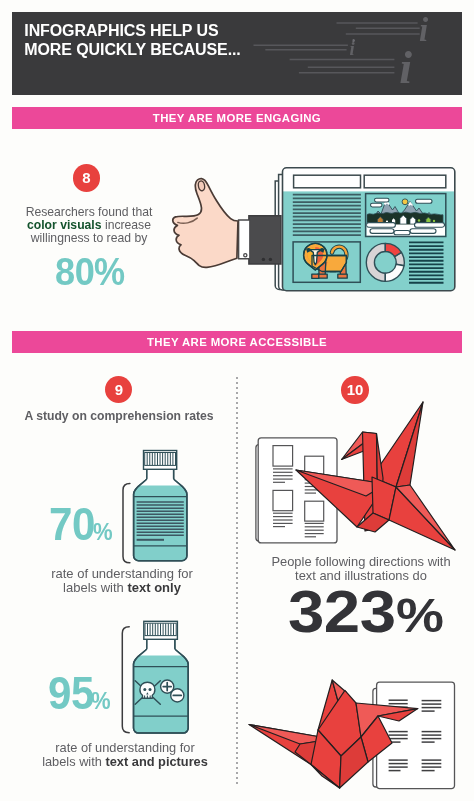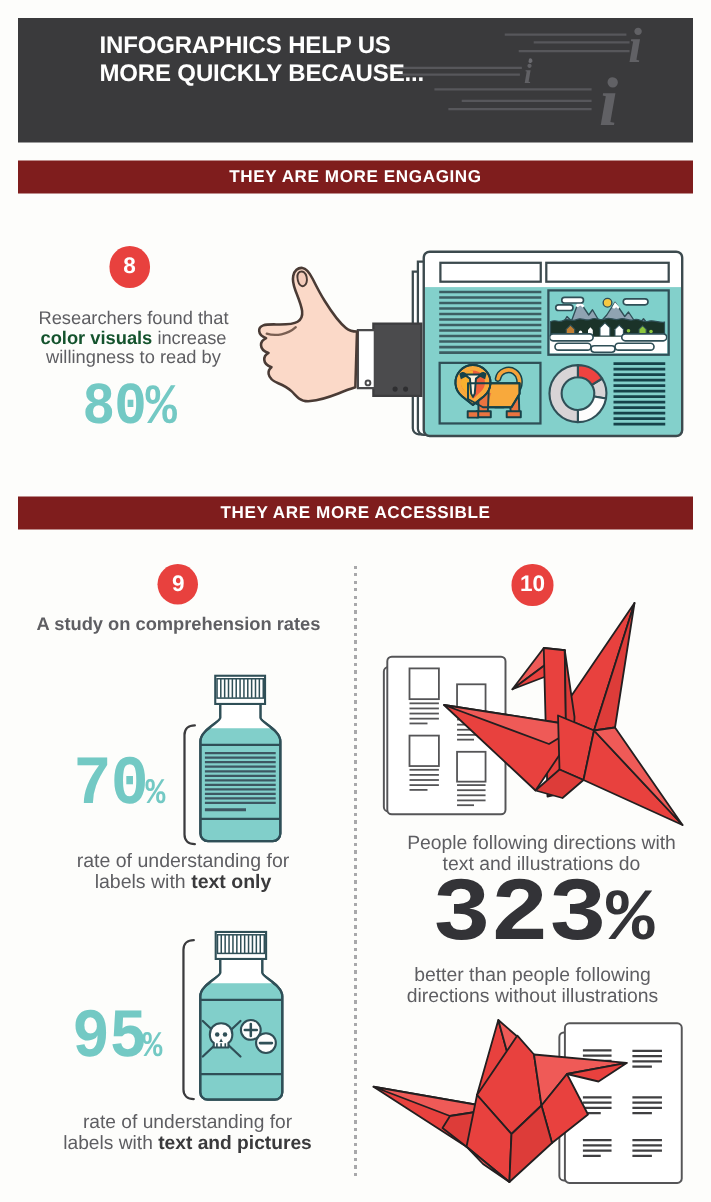--- a/index.html
+++ b/index.html
@@ -2,48 +2,48 @@
 <html><head>
 <meta charset="utf-8">
 <style>
   html,body{margin:0;padding:0;}
   body{width:474px;height:801px;background:#fdfdfb;font-family:"Liberation Sans",sans-serif;overflow:hidden;position:relative;}
   .page{position:absolute;left:0;top:0;width:474px;height:801px;}
 
   
   .hero{position:absolute;left:12px;top:12px;width:450px;height:83px;background:#3a3a3c;overflow:hidden;}
   .hero-title{position:absolute;left:12.3px;top:8.5px;width:320px;color:#fff;
-     font-family:"Liberation Sans",sans-serif;font-weight:bold;font-size:16px;line-height:19.3px;letter-spacing:-0.1px;margin-left:42px;}
+     font-family:"Liberation Sans",sans-serif;font-weight:bold;font-size:16px;line-height:19.3px;letter-spacing:-0.1px;}
   .hero-deco{position:absolute;left:0;top:0;width:450px;height:83px;}
   .deco-i{font-family:"Liberation Serif",serif;font-style:italic;font-weight:bold;fill:#616165;}
 
   .art{position:absolute;overflow:visible;}
 
   
   .numcircle{position:absolute;border-radius:50%;background:#e8413e;color:#fff;
      font-family:"Liberation Sans",sans-serif;font-weight:bold;text-align:center;}
   .body-text{position:absolute;color:#5e5e62;font-family:"Liberation Sans",sans-serif;
      font-size:12.2px;line-height:13.3px;text-align:center;}
   .teal{color:#14532d;font-weight:bold;}
   .body-text.bold{font-weight:bold;}
   .body-text b{font-weight:bold;color:#3a3a3c;text-align:right;}
   .divider{position:absolute;left:236.3px;top:377.4px;width:1.6px;height:407px;
      background:repeating-linear-gradient(to bottom,#a8a8aa 0,#a8a8aa 2.2px,transparent 2.2px,transparent 5px);}
   .pct{position:absolute;white-space:nowrap;color:#73c9c4;
-     font-family:Liberation Mono, monospace;font-weight:bold;}
+     font-family:Liberation Sans, sans-serif;font-weight:bold;}
   .pct-num{font-size:46px;display:inline-block;transform:scaleX(0.915);transform-origin:left bottom;letter-spacing:-0.5px;margin-right:-4.5px;}
   .pct-sym{font-size:24px;display:inline-block;transform:scaleX(0.92);transform-origin:left bottom;margin-left:-2px;}
   .pct.dark{color:#333337;}
   .pct-num.s10{font-size:60px;display:inline-block;transform:scaleX(1.09);transform-origin:left bottom;margin-right:11px;}
   .pct-sym.s10{font-size:49px;display:inline-block;transform:scaleX(1.1);transform-origin:left bottom;}
   .pct-num.s8{font-size:39.5px;margin-right:-2.5px;}
   .pct-sym.s8{font-size:38px;margin-left:-1px;}
 
   
-  .band{position:absolute;left:12px;width:450px;height:22px;background:#7f1d1d;}
+  .band{position:absolute;left:12px;width:450px;height:22px;background:#ec4899;}
   .band span{display:block;text-align:center;color:#fff;font-weight:bold;font-size:11.4px;
      letter-spacing:0.4px;line-height:22.2px;}
 </style>
 </head>
 <body>
 
 <div class="page">
 
   <div class="hero">
     <svg class="hero-deco" viewBox="0 0 450 83">
@@ -463,24 +463,20 @@
 
   <div class="body-text" style="left:252px;top:555px;width:218px;font-size:12.9px;line-height:14.4px;">
     <div>People following directions with</div>
     <div>text and illustrations do</div>
   </div>
 
   <div class="pct dark" style="left:288px;top:576.5px;">
     <span class="pct-num s10">323</span><span class="pct-sym s10">%</span>
   </div>
 
-  <div class="body-text" style="left:246px;top:643px;width:218px;font-size:12.9px;line-height:14.4px;">
-    <div>better than people following</div>
-    <div>directions without illustrations</div>
-  </div>
 
   <svg class="art" style="left:368px;top:678px;width:92px;height:118px;" viewBox="368 678 92 118">
     <path d="M372.9 691.3 a3 3 0 0 1 3 -3 h72 a3 3 0 0 1 3 3 v92.7 a3 3 0 0 1 -3 3 h-72 a3 3 0 0 1 -3 -3 z" fill="#fff" stroke="#555557" stroke-width="1.3"></path>
     <path d="M376.6 685.2 a3 3 0 0 1 3 -3 h71.9 a3 3 0 0 1 3 3 v100.4 a3 3 0 0 1 -3 3 h-71.9 a3 3 0 0 1 -3 -3 z" fill="#fff" stroke="#555557" stroke-width="1.3"></path>
     <g stroke="#3f3f41" stroke-width="1.5">
         <line x1="388.6" x2="407.7" y1="700.2" y2="700.2"></line>
         <line x1="388.6" x2="407.7" y1="703.7" y2="703.7"></line>
         <line x1="388.6" x2="407.7" y1="707.2" y2="707.2"></line>
       </g>
     <line x1="388.6" y1="710.7" x2="400.5" y2="710.7" stroke="#3f3f41" stroke-width="1.5"></line>

